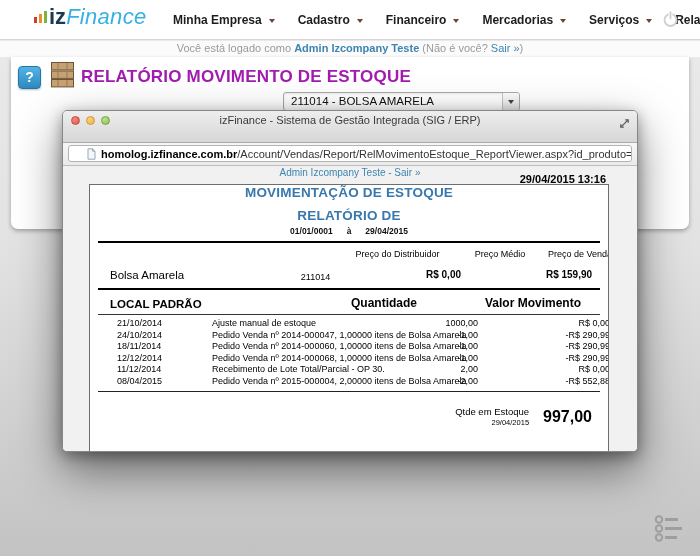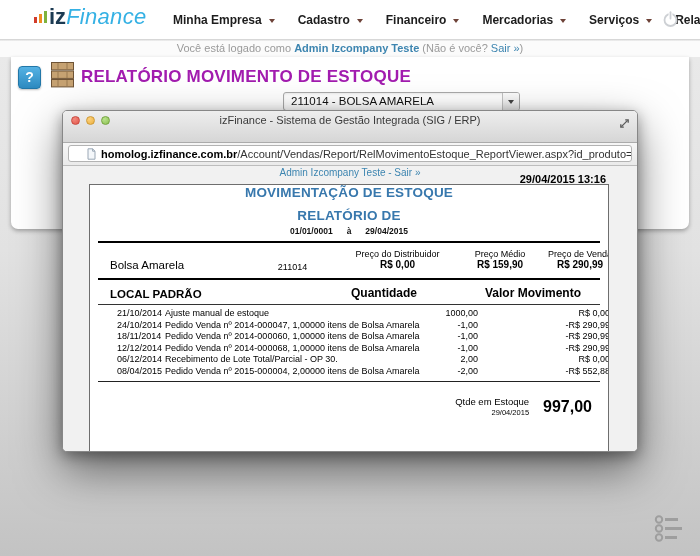--- a/index.html
+++ b/index.html
@@ -77,31 +77,31 @@
   .r-title { margin-top:7px; text-align:center; font-size:13.5px; font-weight:700; color:#3878ad;
              line-height:15.5px; letter-spacing:.2px; }
   .r-dates { text-align:center; font-size:8.5px; font-weight:700; color:#111; margin-top:3px; }
   .r-dates .sep { margin:0 14px; }
   .hr2 { height:2px; background:#000; margin:5px 8px 0 8px; }
   .hr1 { height:1px; background:#333; margin:0 8px; }
   .hr15 { height:1.5px; background:#222; margin:3px 8px 0 8px; }
   .prod-grid { display:grid; grid-template-columns:140px 85px 125px 80px 80px; padding-left:20px; }
   .prod-grid.hdr { margin-top:6px; font-size:9px; color:#000; }
   .prod-grid.hdr span { text-align:center; }
-  .prod-grid.vals { margin-top:0; padding-bottom:4px; }
+  .prod-grid.vals { margin-top:10px; padding-bottom:4px;gap:23px; }
   .p-name { font-size:11.5px; color:#000; }
   .p-code { font-size:9px; text-align:center; padding-top:3px; }
   .p-val { font-size:10px; font-weight:700; text-align:center; }
   .loc-row { display:grid; grid-template-columns:1fr 192px 106px; padding:6px 22px 4px 20px; align-items:end; }
   .loc-name { font-size:11.5px; font-weight:700; color:#000; }
   .loc-col { font-size:12px; font-weight:700; text-align:center; color:#000; }
   .mov-rows { padding-top:3px; }
   .mov-row { display:grid; grid-template-columns:48px 223px 90px 132px; padding-left:27px;
              font-size:9px; line-height:11.6px; color:#000; }
-  .mov-row .desc { white-space:nowrap; }
+  .mov-row .desc { white-space:nowrap;margin-left:47px; }
   .mov-row .num { text-align:right; }
   .r-footer { display:flex; justify-content:flex-end; align-items:center; padding-right:16px; margin-top:14px; }
   .f-labels { text-align:right; }
   .f-label { font-size:9.5px; font-weight:400; color:#000; }
   .f-date { font-size:7.5px; color:#000; margin-top:1px; }
   .f-total { font-size:16px; font-weight:700; color:#000; margin-left:14px; }
 
   .corner-icon { position:absolute; right:15px; bottom:10px; z-index:1; cursor:pointer; }
 </style>
 </head>
@@ -267,21 +267,21 @@
             <span class="num">-1,00</span>
             <span class="num">-R$ 290,99</span>
           </div>
           <div class="mov-row">
             <span>12/12/2014</span>
             <span class="desc">Pedido Venda nº 2014-000068, 1,00000 itens de Bolsa Amarela</span>
             <span class="num">-1,00</span>
             <span class="num">-R$ 290,99</span>
           </div>
           <div class="mov-row">
-            <span>06/12/2014</span>
+            <span>11/12/2014</span>
             <span class="desc">Recebimento de Lote Total/Parcial - OP 30.</span>
             <span class="num">2,00</span>
             <span class="num">R$ 0,00</span>
           </div>
           <div class="mov-row">
             <span>08/04/2015</span>
             <span class="desc">Pedido Venda nº 2015-000004, 2,00000 itens de Bolsa Amarela</span>
             <span class="num">-2,00</span>
             <span class="num">-R$ 552,88</span>
           </div>

